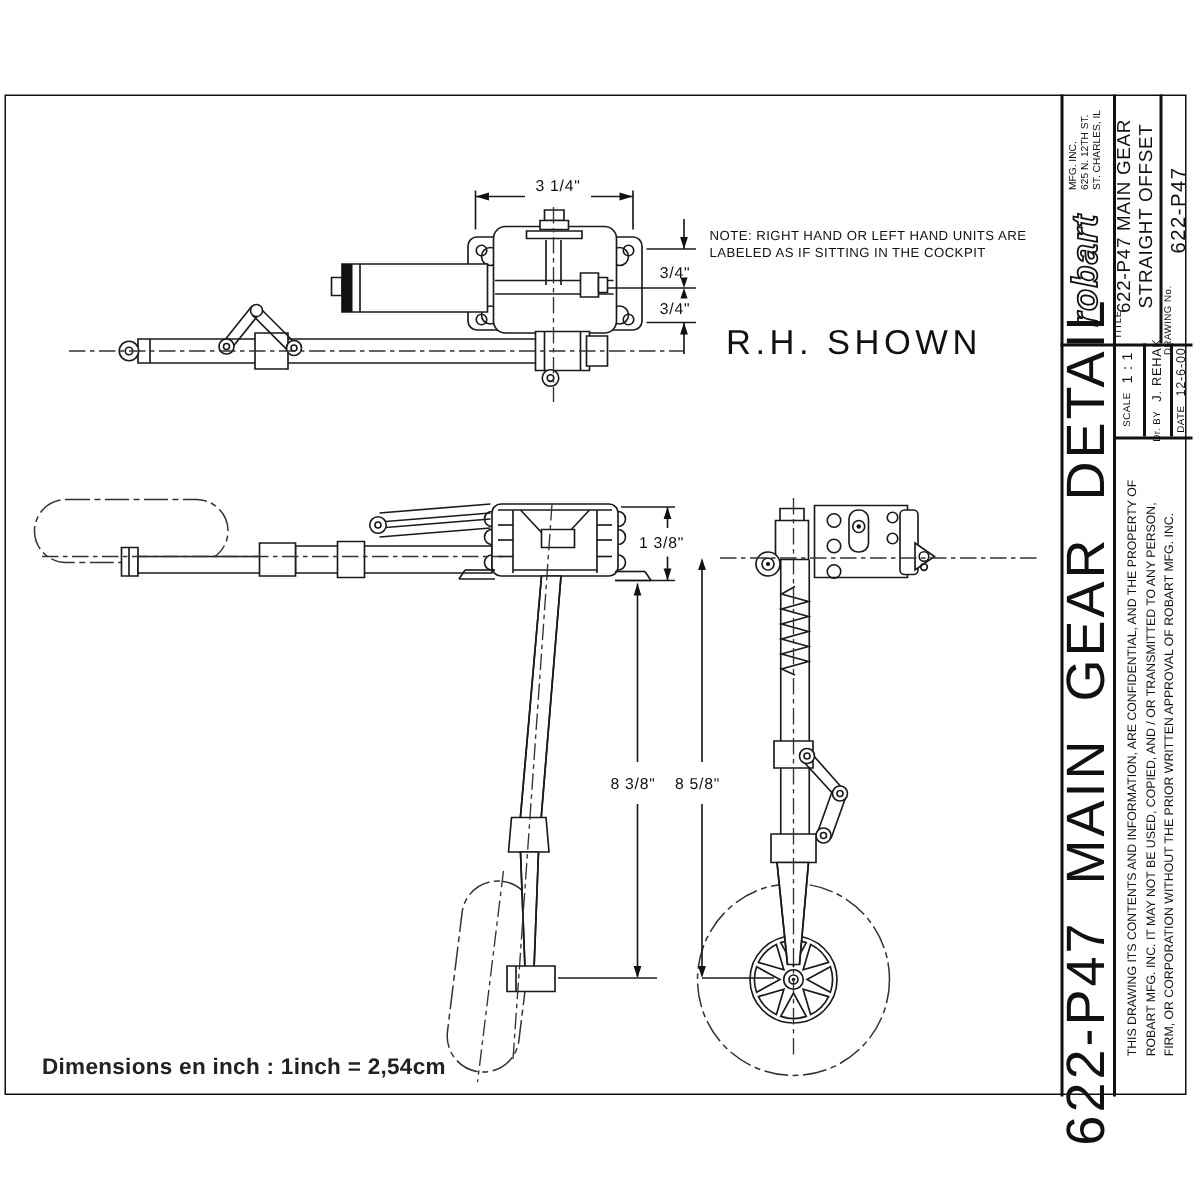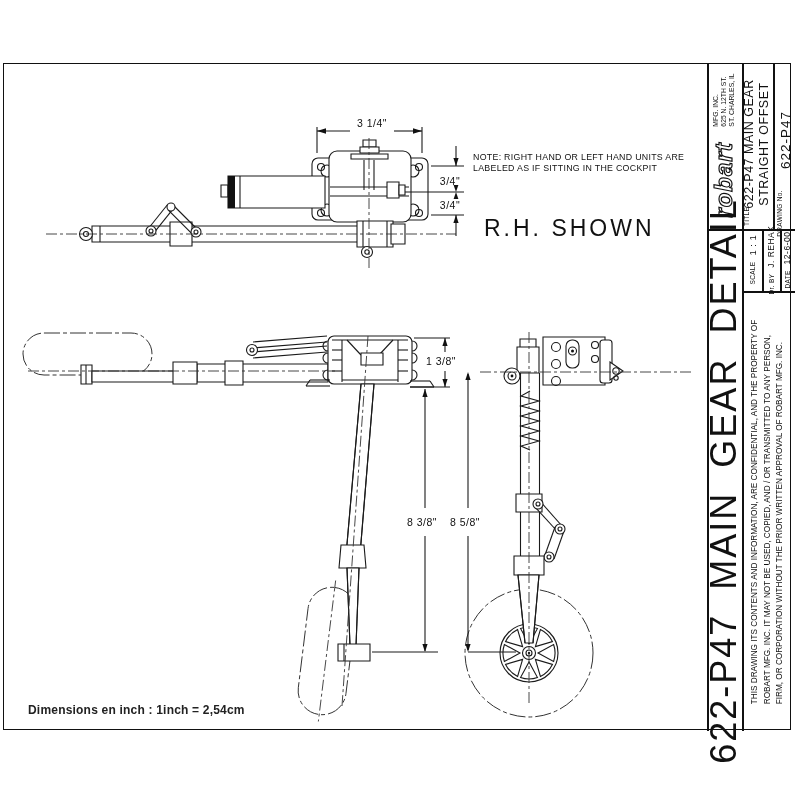--- a/index.html
+++ b/index.html
@@ -11,21 +11,21 @@
   .ln{stroke:#1a1a1a;stroke-width:1.1;fill:none;}
   .wf{stroke:#1a1a1a;stroke-width:1.1;fill:#fff;}
   .blk{fill:#111;stroke:none;}
   .cl{stroke:#333;stroke-width:0.9;fill:none;stroke-dasharray:11 3 3 3;}
   .ph{stroke:#333;stroke-width:1;fill:none;stroke-dasharray:16 3 4 3;}
   .arr{fill:#111;stroke:none;}
   text{font-family:"Liberation Sans",sans-serif;fill:#111;}
   .dim{font-size:10.5px;letter-spacing:.5px;}
   .note{font-size:8.8px;letter-spacing:.3px;}
   .rh{font-size:23px;letter-spacing:3px;}
-  .bottomnote{position:absolute;left:28px;top:703px;font-size:12px;font-weight:bold;color:#222;letter-spacing:.2px;}
+  .bottomnote{position:absolute;left:28px;top:703px;font-size:15px;font-weight:bold;color:#222;letter-spacing:.2px;}
   
   .vl,.hl{position:absolute;background:#111;}
   .vl{width:1.5px;} .hl{height:1.5px;}
   .rot{position:absolute;transform:rotate(-90deg);display:flex;align-items:center;justify-content:center;white-space:nowrap;}
   .company{font-size:6.8px;line-height:1.2;text-align:left;display:block;}
   .logo{font-style:italic;font-weight:900;font-size:24px;color:#fff;-webkit-text-stroke:1.2px #111;letter-spacing:1px;}
   .cellLabel{font-size:6.5px;letter-spacing:.3px;}
   .titleText{font-size:12.5px;line-height:1.2;text-align:center;display:block;letter-spacing:.5px;}
   .dwgNo{font-size:13.5px;letter-spacing:1px;}
   .cellVal{font-size:9.5px;letter-spacing:.5px;margin-left:6px;}

